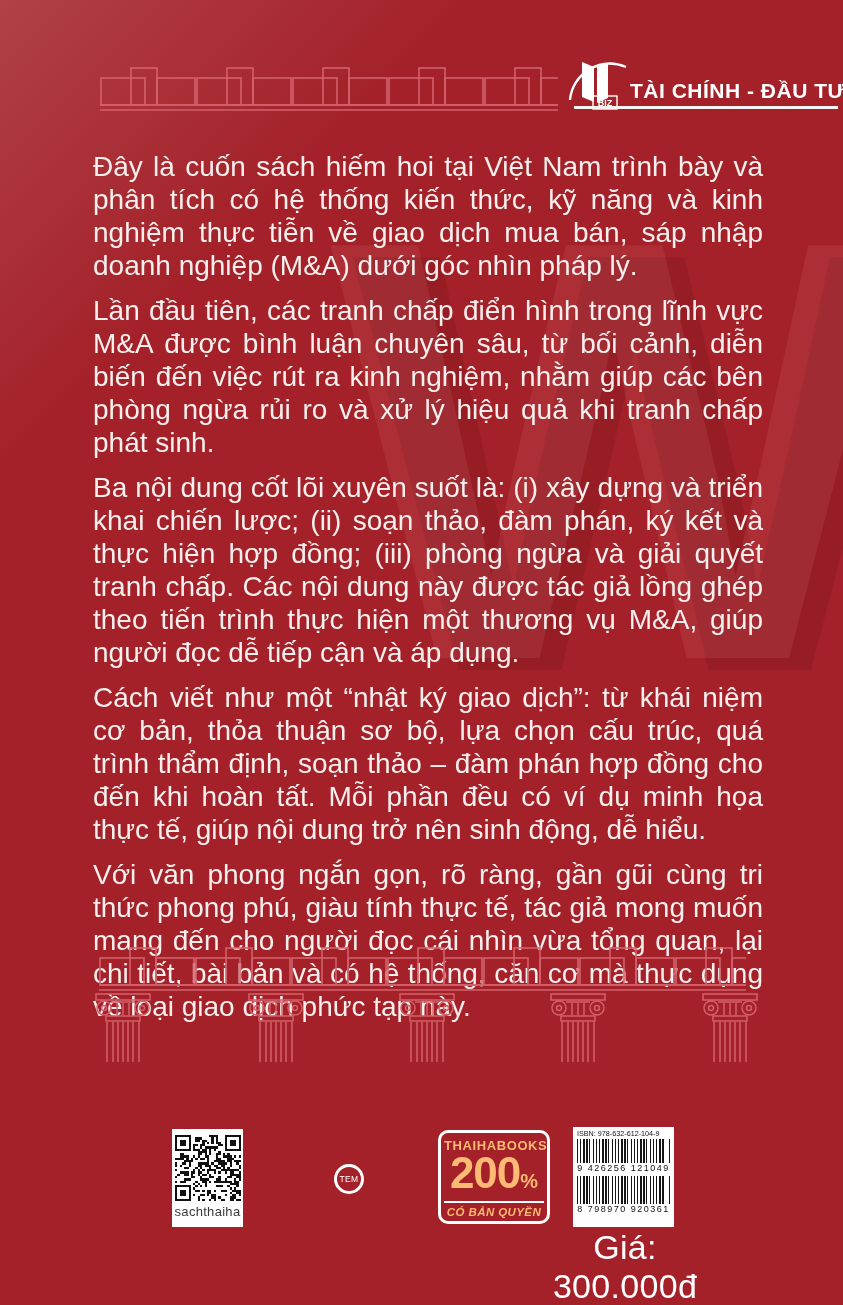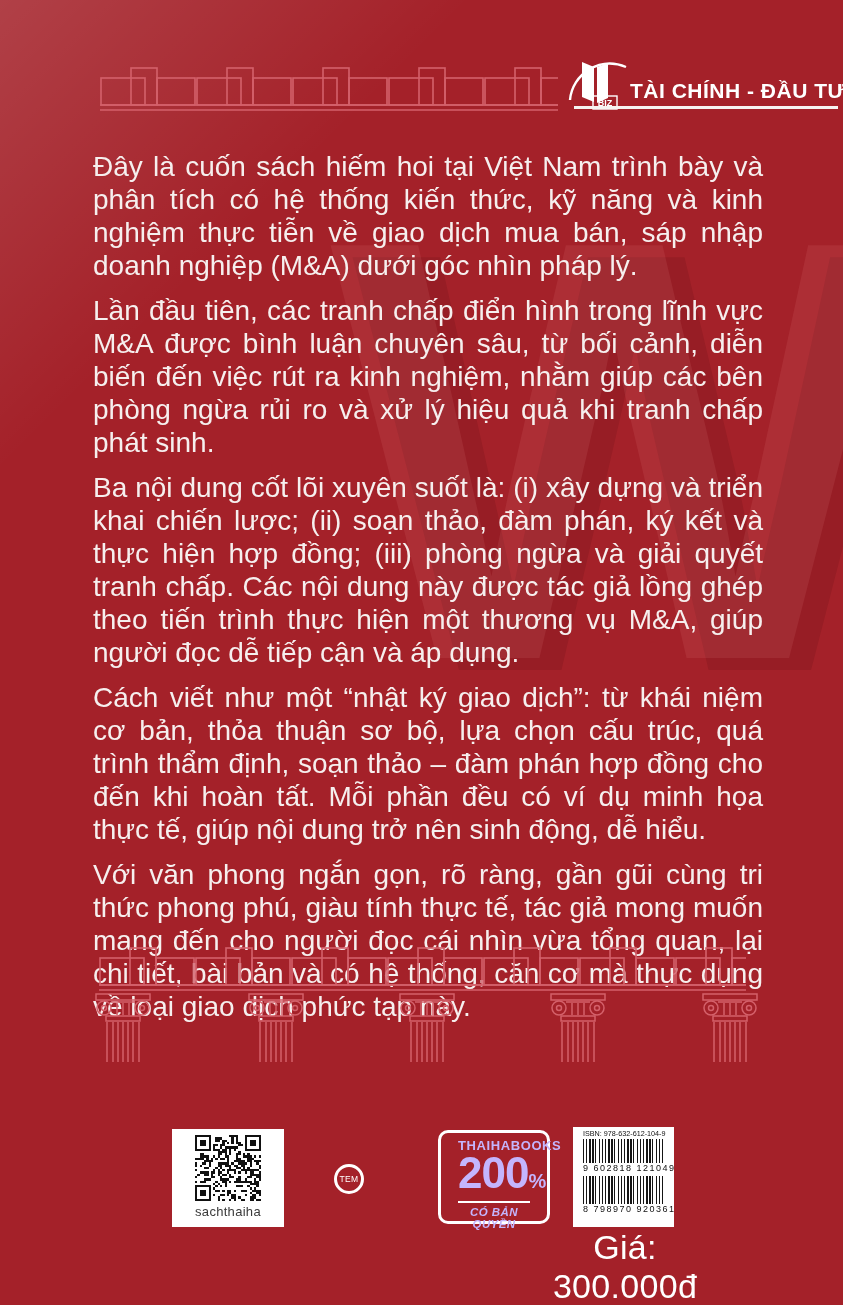--- a/index.html
+++ b/index.html
@@ -27,39 +27,39 @@
   
   .blurb{position:absolute;left:93px;top:150px;width:670px;color:#f6efee;
     font-size:28px;line-height:33px;text-align:justify;}
   .blurb p{margin:0 0 12px 0;}
 
   
   .ornament-bottom{position:absolute;left:99px;top:946px;}
   .column{position:absolute;top:993px;}
 
   
-  .qr-card{position:absolute;left:172px;top:1129px;width:112px;height:98px;background:#fff;
+  .qr-card{position:absolute;left:172px;top:1129px;width:71px;height:98px;background:#fff;
     display:flex;flex-direction:column;align-items:center;justify-content:flex-start;padding-top:6px;box-sizing:border-box;}
   .qr-card svg{display:block;}
   .qr-label{font-size:13px;color:#3a3a3a;margin-top:3px;letter-spacing:.3px;}
 
   .stamp{position:absolute;left:334px;top:1164px;width:30px;height:30px;border:3px solid #fff;
     border-radius:50%;box-sizing:border-box;display:flex;align-items:center;justify-content:center;
     color:#fff;font-size:8.5px;font-weight:normal;letter-spacing:.3px;}
 
   .badge{position:absolute;left:438px;top:1130px;width:112px;height:94px;border:3px solid #fff;
-    border-radius:10px;box-sizing:border-box;color:#c4b5fd;text-align:center;
-    display:flex;flex-direction:column;justify-content:space-between;padding:5px 17px 4px;}
+    border-radius:10px;box-sizing:border-box;color:#fdba74;text-align:center;
+    display:flex;flex-direction:column;justify-content:space-between;padding:5px 3px 4px;}
   .badge-brand{font-size:13px;font-weight:bold;letter-spacing:.6px;}
   .badge-100{font-size:44px;font-weight:bold;line-height:40px;letter-spacing:-1px;}
   .badge-100 .pct{font-size:20px;font-weight:bold;letter-spacing:0;}
   .badge-tagline{font-size:11.5px;font-weight:bold;border-top:2px solid #fff;padding-top:3px;letter-spacing:.4px;font-style:italic;}
 
   .barcode-card{position:absolute;left:573px;top:1127px;width:101px;height:100px;background:#fff;
-    box-sizing:border-box;padding:2px 10px;display:flex;flex-direction:column;}
+    box-sizing:border-box;padding:2px 4px;display:flex;flex-direction:column;}
   .isbn-line{font-size:8px;color:#111;white-space:nowrap;transform:scaleX(.9);transform-origin:left;}
   .bars{height:24px;margin-top:1px;
     background:repeating-linear-gradient(90deg,#151515 0 1.5px,#fff 1.5px 3px,#151515 3px 4px,#fff 4px 6.5px,#151515 6.5px 8px,#fff 8px 9.5px);}
   .bars.tall{height:28px;margin-top:3px;}
   .ean-digits{font-size:9px;color:#111;letter-spacing:1.5px;text-align:center;white-space:nowrap;}
 
   .price{position:absolute;left:540px;top:1228px;width:170px;text-align:center;color:#fff;
     font-size:34px;letter-spacing:.3px;}
 </style>
 </head>
@@ -538,20 +538,20 @@
 
   <div class="badge">
     <div class="badge-brand">THAIHABOOKS</div>
     <div class="badge-100"><span>200</span><span class="pct">%</span></div>
     <div class="badge-tagline">CÓ BẢN QUYỀN</div>
   </div>
 
   <div class="barcode-card">
     <div class="isbn-line">ISBN: 978-632-612-104-9</div>
     <div class="bars"></div>
-    <div class="ean-digits">9  602818  121049</div>
+    <div class="ean-digits">9  426256  121049</div>
     <div class="bars tall"></div>
     <div class="ean-digits">8  798970  920361</div>
   </div>
 
   <div class="price">Giá: 300.000đ</div>
 
 </div>
 
 </body></html>

